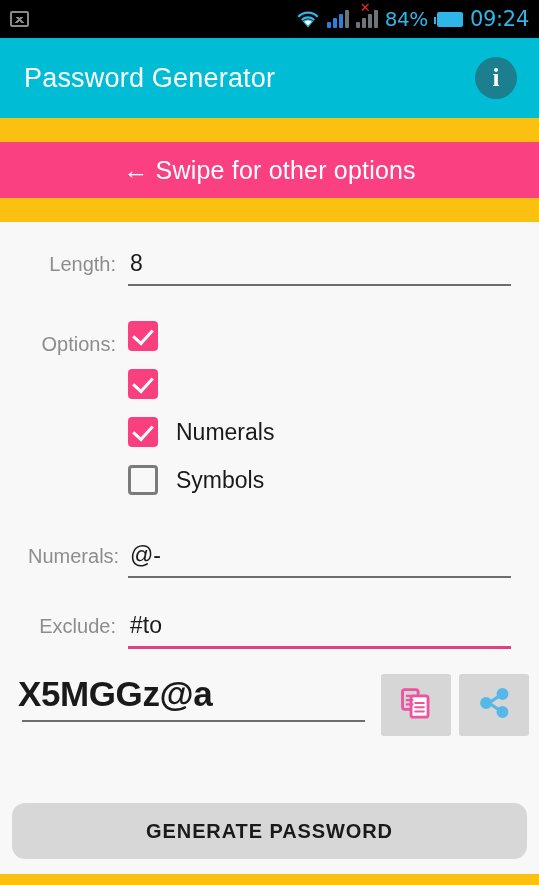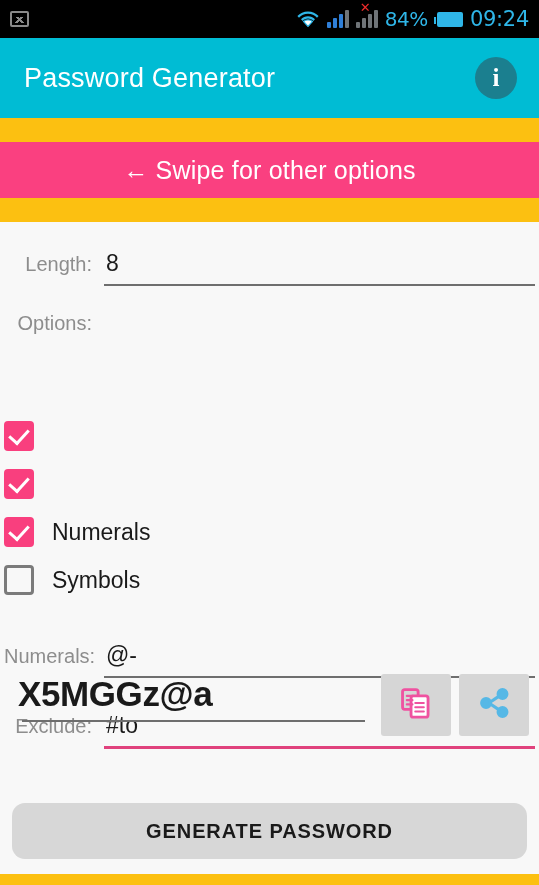--- a/index.html
+++ b/index.html
@@ -139,21 +139,21 @@
   .swipe-text {
     color: #ffffff;
     font-size: 25px;
     letter-spacing: 0.2px;
   }
 
   
   .content {
     flex: 1 1 auto;
     position: relative;
-    padding: 0 4px;
+    padding: 0 28px;
     background: #f8f8f8;
   }
 
   .row {
     display: flex;
     align-items: baseline;
   }
   .lbl {
     width: 100px;
     flex: 0 0 100px;
@@ -169,21 +169,21 @@
   .fval {
     font-size: 23px;
     color: #1a1a1a;
     padding: 0 0 7px 2px;
     min-height: 30px;
   }
   .uline { height: 2px; background: #6e6e6e; width: 100%; }
   .uline.accent { height: 3px; background: #e0427d; }
 
   .row-length { margin-top: 28px; }
-  .row-options { margin-top: 26px; flex-direction: column; }
+  .row-options { margin-top: 26px; }
   .row-include { margin-top: 38px; }
   .row-exclude { margin-top: 34px; }
 
   .opts { flex: 1 1 auto; }
   .opt {
     display: flex;
     align-items: center;
     height: 48px;
     cursor: pointer;
   }

